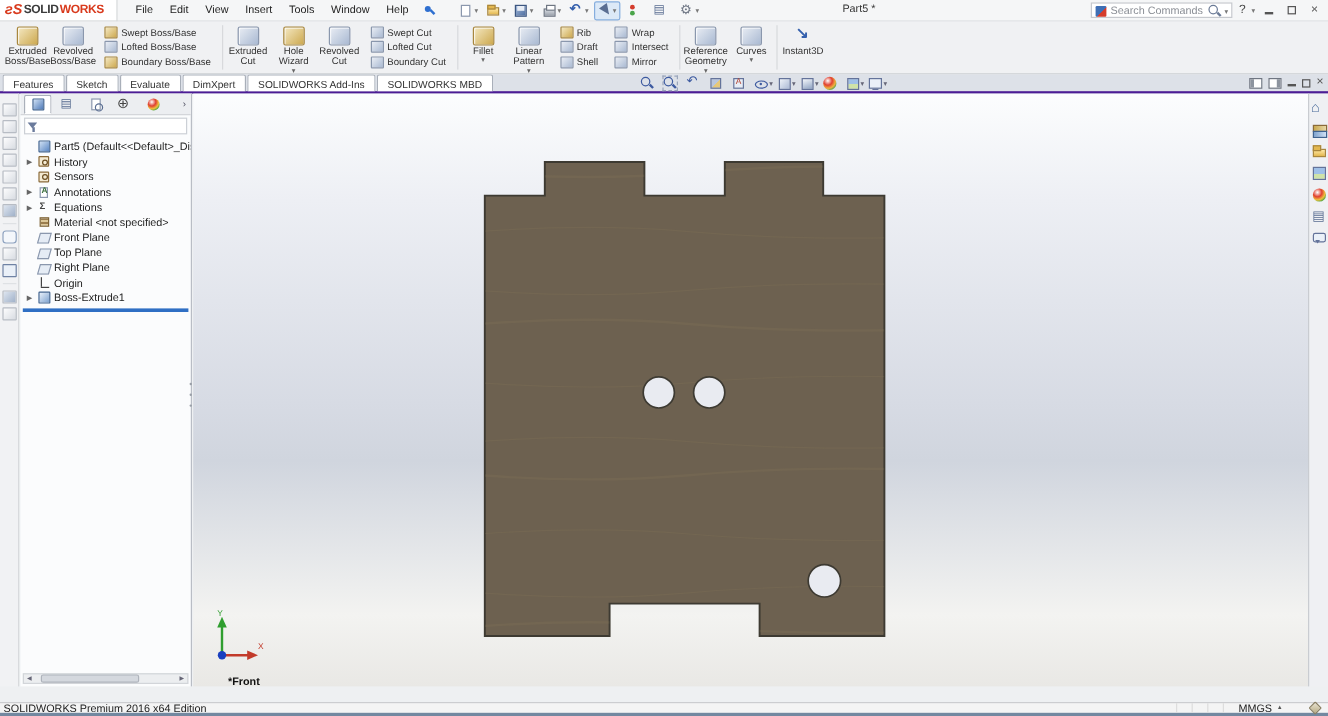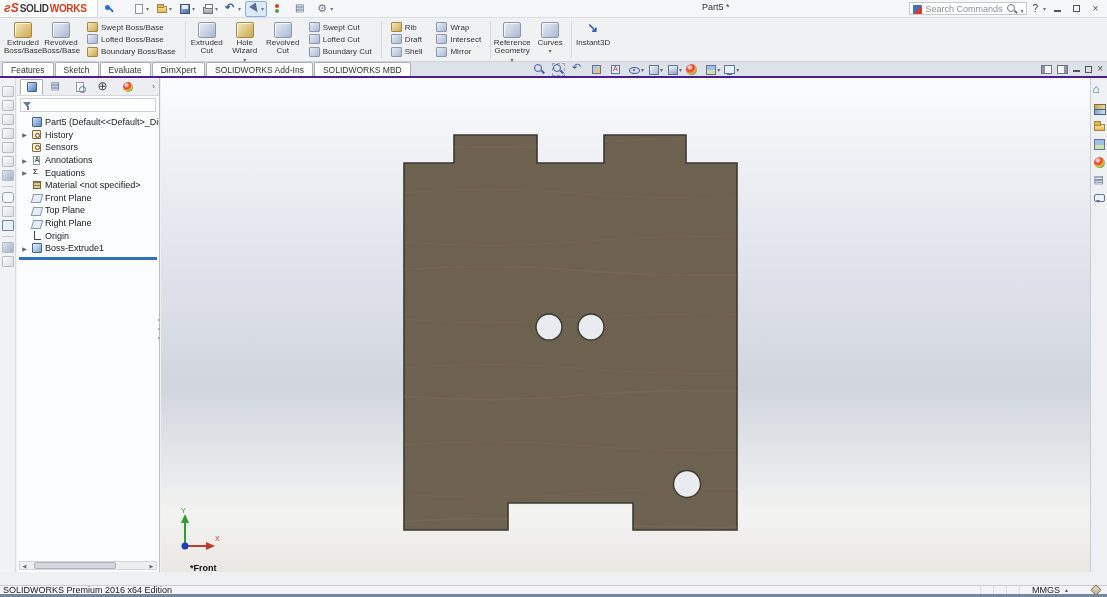--- a/index.html
+++ b/index.html
@@ -190,20 +190,30 @@
 <body>
 
 <div class="app">
 
   <div class="titlebar">
     <div class="logo">
       <span class="dsmark">ƨS</span>
       <span class="solid">SOLID</span>
         <span class="works">WORKS</span>
     </div>
+    <div class="menus">
+
+    <span class="menu">File</span>
+        <span class="menu">Edit</span>
+        <span class="menu">View</span>
+        <span class="menu">Insert</span>
+        <span class="menu">Tools</span>
+        <span class="menu">Window</span>
+        <span class="menu">Help</span>
+      </div>
     <span class="pin"></span>
     <div class="qat">
 
         <span class="qbtn">
           <span class="qic new-document"></span>
           <span class="caret">▾</span>
         </span>
 
         <span class="qbtn">
           <span class="qic open"></span>
@@ -336,20 +346,34 @@
           </div>
 
           <div class="rsitem">
             <span class="sic boundary-cut"></span>
             <span>Boundary Cut</span>
           </div>
         </div>
     </div>
     <div class="rsep"></div>
     <div class="rgroup">
+      <div class="rgroup">
+
+          <div class="rbig">
+            <span class="ric fillet"></span>
+            <span class="lbl">Fillet</span>
+            <span class="caret">▾</span>
+          </div>
+
+          <div class="rbig">
+            <span class="ric linear-pattern"></span>
+            <span class="lbl">Linear Pattern</span>
+            <span class="caret">▾</span>
+          </div>
+        </div>
       <div class="rstack">
 
           <div class="rsitem">
             <span class="sic rib"></span>
             <span>Rib</span>
           </div>
 
           <div class="rsitem">
             <span class="sic draft"></span>
             <span>Draft</span>

